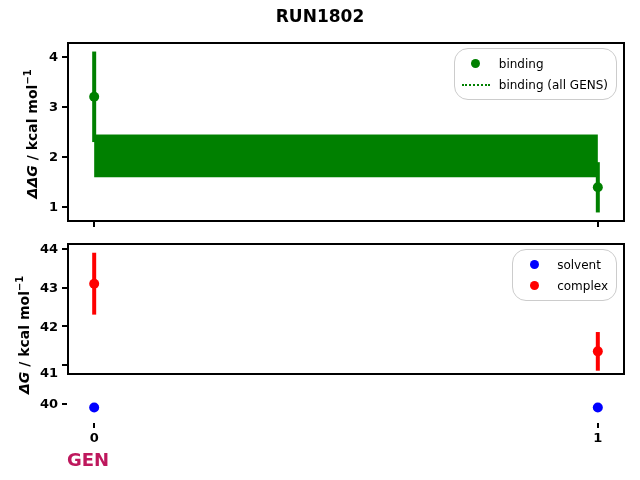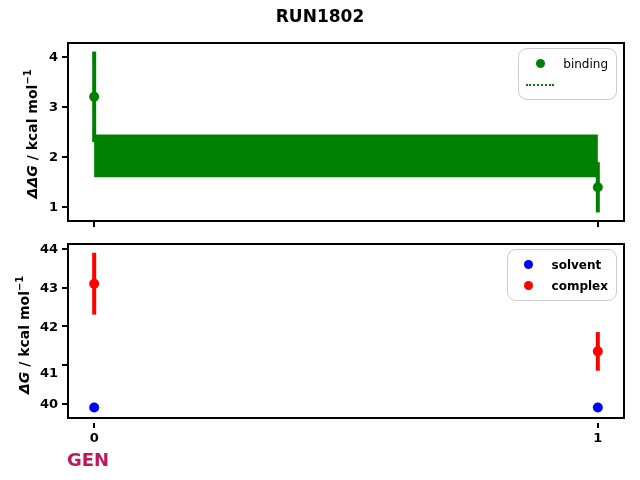--- a/index.html
+++ b/index.html
@@ -9,21 +9,21 @@
   }
   .fig-title {
     position:absolute; left:0; top:6px; width:640px; text-align:center;
     font-size:17px; font-weight:bold; color:#000;
   }
   .axes {
     position:absolute; border:2px solid #000; box-sizing:border-box;
     background:#ffffff;
   }
   .axes-top    { left:67px; top:42px;  width:558px; height:180px; }
-  .axes-bottom { left:67px; top:243px; width:558px; height:176px;font-weight:bold; }
+  .axes-bottom { left:67px; top:243px; width:558px; height:132px; }
   .plot-svg { position:absolute; left:0; top:0; display:block; }
   .tick-x { position:absolute; width:2px; height:5px; background:#000; }
   .tick-y { position:absolute; width:5px; height:2px; background:#000; }
   .ytick-label {
     position:absolute; width:34px; text-align:right; font-size:13px;
     font-weight:bold; color:#000; line-height:16px;
   }
   .xtick-label {
     position:absolute; width:24px; text-align:center; font-size:13px;
     font-weight:bold; color:#000; line-height:16px;
@@ -35,21 +35,21 @@
   .ylabel {
     position:absolute; width:220px; text-align:center; font-size:14px;
     font-weight:bold; color:#000; transform:rotate(-90deg); line-height:18px;
   }
   .ylabel .math { font-style:italic; }
   .ylabel sup { font-size:10px; }
   .ylabel-top    { left:-80px; top:123px; }
   .ylabel-bottom { left:-88px; top:324px; }
   .legend {
     position:absolute; right:6px; top:4px; background:rgba(255,255,255,0.9);
-    border:1px solid #cccccc; border-radius:9px; padding:4px 8px 4px 6px;
+    border:1px solid #cccccc; border-radius:14px; padding:4px 8px 4px 6px;
   }
   .legend-row { display:flex; align-items:center; height:21px; }
   .legend-handle {
     width:30px; display:flex; align-items:center; justify-content:center;
     flex:0 0 30px;
   }
   .legend-dot { width:9px; height:9px; border-radius:50%; display:inline-block; }
   .legend-line { width:28px; height:0; border-top:2px dotted #008000; display:inline-block; }
   .legend-label { font-size:12px; color:#000; margin-left:8px; white-space:nowrap; }
 </style>
@@ -76,20 +76,21 @@
       <div class="legend-row">
         <span class="legend-handle">
             <span class="legend-dot" style="background: rgb(0, 128, 0);"></span>
           </span>
         <span class="legend-label">binding</span>
       </div>
       <div class="legend-row">
         <span class="legend-handle">
             <span class="legend-line" style="border-top-color: rgb(0, 128, 0);"></span>
           </span>
+        <span class="legend-label">binding (all GENS)</span>
       </div>
     </div>
   </div>
 
   <div class="axes axes-bottom" id="axes1">
     <svg id="svg1" class="plot-svg" width="554" height="176">
         <line x1="25.181818181818183" x2="25.181818181818183" y1="160.5274725274726" y2="164.39560439560424" stroke="#0000ff" stroke-width="4"></line>
         <circle cx="25.181818181818183" cy="162.46153846153842" r="5" fill="#0000ff"></circle>
         <line x1="528.8181818181818" x2="528.8181818181818" y1="160.5274725274726" y2="164.39560439560424" stroke="#0000ff" stroke-width="4"></line>
         <circle cx="528.8181818181818" cy="162.46153846153842" r="5" fill="#0000ff"></circle>

